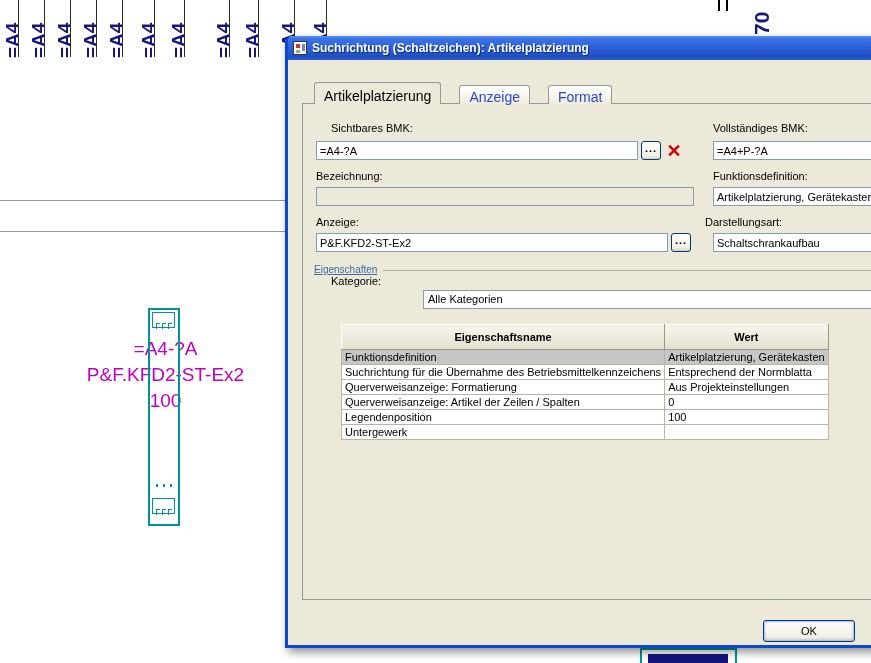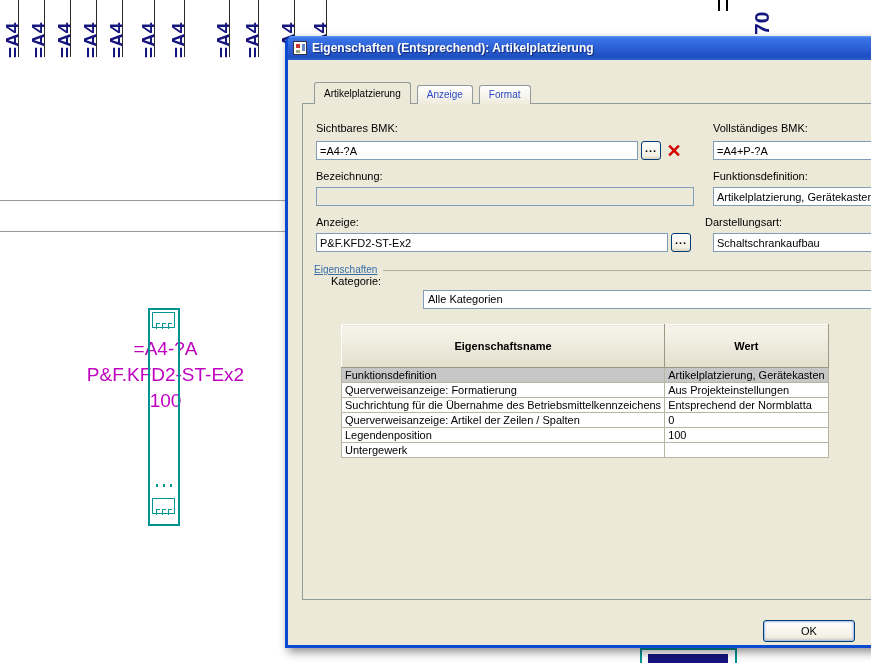--- a/index.html
+++ b/index.html
@@ -39,22 +39,22 @@
               background:linear-gradient(180deg,#5a96f4 0%, #3a74e8 10%, #2e63d8 45%, #1e4fc2 85%, #2a5ecc 100%);
               display:flex; align-items:center; padding:0 5px; }
   .dlg-icon { width:14px; height:14px; margin-right:5px; border:1px solid #334; background:
       linear-gradient(#cc3333 0 0) 2px 2px/4px 4px no-repeat,
       linear-gradient(#6688cc 0 0) 8px 2px/3px 7px no-repeat,
       linear-gradient(#99aa88 0 0) 2px 8px/4px 3px no-repeat,
       #fdfdf2; }
   .titletext { color:#fff; font-weight:bold; font-size:12px; text-shadow:1px 1px 1px rgba(0,0,40,.55); white-space:nowrap; }
 
   .tabstrip { position:absolute; left:26px; top:46px; height:22px; display:flex; align-items:flex-end; z-index:3; }
-  .tab { border:1px solid #919b9c; border-bottom:none; border-radius:3px 3px 0 0; margin-right:6px;
-         padding:3px 9px 0; font-size:10px; height:19px; color:#2a49c8;
+  .tab { border:1px solid #919b9c; border-bottom:none; border-radius:3px 3px 0 0; margin-right:18px;
+         padding:3px 9px 0; font-size:14px; height:19px; color:#2a49c8;
          background:linear-gradient(#ffffff,#efecdd); cursor:default; }
   .tab.active { height:22px; padding-top:5px; color:#000; background:#ece9d8; position:relative; z-index:4; }
 
   .tabpanel { position:absolute; left:14px; top:67px; width:576px; height:497px;
               border:1px solid #919b9c; background:#ece9d8; }
 
   .lbl { position:absolute; font-size:11px; color:#000; white-space:nowrap; }
   .field { position:absolute; height:19px; border:1px solid #7f9db9; background:#fff;
            font-size:11px; padding:2px 3px; font-family:"Liberation Sans",sans-serif; color:#000; }
   .field.disabled { background:#ece9d8; color:#555; }
@@ -64,21 +64,21 @@
   .browse { width:20px; height:19px; line-height:13px; font-weight:bold; letter-spacing:1px; padding-bottom:4px; }
   .delbtn { position:absolute; width:22px; height:21px; border:none; background:transparent;
             color:#d40000; font-size:18px; font-weight:bold; line-height:20px; cursor:default; }
   .section-title { position:absolute; font-size:10px; color:#3a6ea5; white-space:nowrap;text-decoration:underline; }
   .section-line { position:absolute; height:1px; background:#b3af9d; }
   .combo { position:absolute; height:19px; border:1px solid #7f9db9; background:#fff; font-size:11px;
            padding:2px 4px; white-space:nowrap; overflow:hidden; }
 
   .proptable { position:absolute; left:38px; top:220px; border-collapse:collapse; table-layout:fixed;
                font-size:11px; background:#fff; border:1px solid #9d9884; }
-  .proptable th { height:17px; font-weight:bold; text-align:center; padding:15px 4px;
+  .proptable th { height:17px; font-weight:bold; text-align:center; padding:6px 4px;
                   background:linear-gradient(#f7f5eb,#e3e0cf); border:1px solid;
                   border-color:#fff #9d9884 #9d9884 #fff; overflow:hidden; white-space:nowrap; }
   .proptable td { height:15px; padding:0 3px; border:1px solid #b9b5a4; background:#fff;
                   overflow:hidden; white-space:nowrap; }
   .proptable tr.sel td { background:#c6c6c6; }
 
   .okbtn { left:475px; top:584px; width:92px; height:22px; box-shadow:inset 0 0 2px 1px #9db9ea; }
 </style>
 </head>
 <body>
@@ -164,32 +164,32 @@
 
     <div class="br-symbol">
       <div class="br-bar"></div>
     </div>
   </div>
 
   <div class="dialog">
 
     <div class="titlebar">
       <span class="dlg-icon"></span>
-      <span class="titletext">Eigenschaften (Entsprechend): Artikelplatzierung</span>
+      <span class="titletext">Suchrichtung (Schaltzeichen): Artikelplatzierung</span>
     </div>
 
     <div class="tabstrip">
       <div class="tab active">Artikelplatzierung</div>
       <div class="tab">Anzeige</div>
       <div class="tab">Format</div>
     </div>
 
     <div class="tabpanel">
 
-      <div class="lbl" style="left:13px; top:18px">Sichtbares BMK:</div>
+      <div class="lbl" style="left:28px; top:18px">Sichtbares BMK:</div>
       <input class="field" style="left: 13px; top: 37px; width: 322px;" value="=A4-?A">
       <button class="xpbtn browse" style="left:338px; top:37px">...</button>
       <button class="delbtn" style="left:360px; top:36px">✕</button>
 
       <div class="lbl" style="left:410px; top:18px">Vollständiges BMK:</div>
       <input class="field" style="left: 410px; top: 37px; width: 250px;" value="=A4+P-?A">
 
       <div class="lbl" style="left:13px; top:66px">Bezeichnung:</div>
       <input class="field disabled" style="left: 13px; top: 83px; width: 378px;" value="">
 
@@ -219,28 +219,28 @@
             <th>Eigenschaftsname</th>
             <th>Wert</th>
           </tr>
         </thead>
         <tbody>
           <tr class="sel">
             <td>Funktionsdefinition</td>
             <td>Artikelplatzierung, Gerätekasten</td>
           </tr>
           <tr>
+            <td>Suchrichtung für die Übernahme des Betriebsmittelkennzeichens</td>
+            <td>Entsprechend der Normblatta</td>
+          </tr>
+          <tr>
             <td>Querverweisanzeige: Formatierung</td>
             <td>Aus Projekteinstellungen</td>
           </tr>
           <tr>
-            <td>Suchrichtung für die Übernahme des Betriebsmittelkennzeichens</td>
-            <td>Entsprechend der Normblatta</td>
-          </tr>
-          <tr>
             <td>Querverweisanzeige: Artikel der Zeilen / Spalten</td>
             <td>0</td>
           </tr>
           <tr>
             <td>Legendenposition</td>
             <td>100</td>
           </tr>
           <tr>
             <td>Untergewerk</td>
             <td></td>

